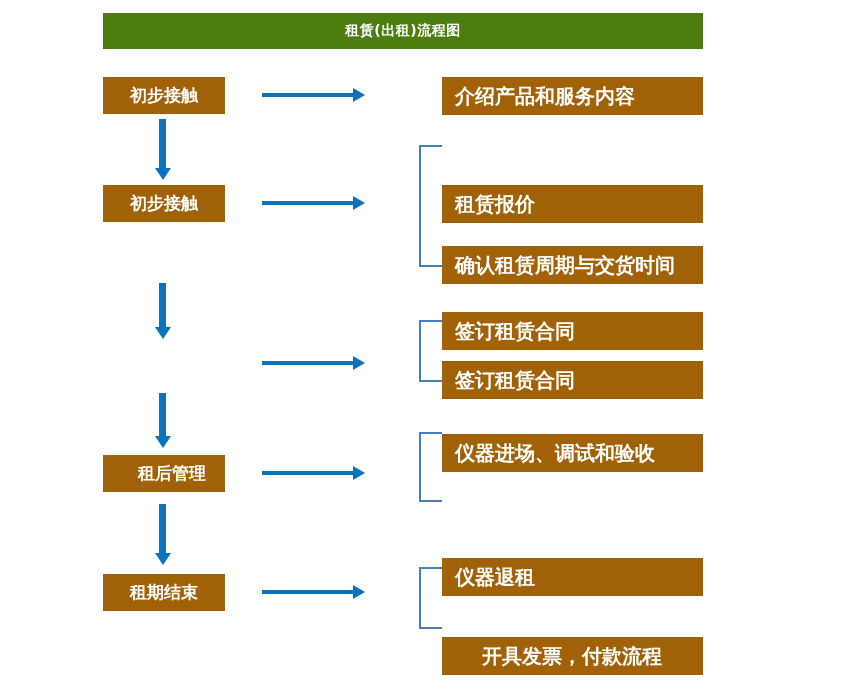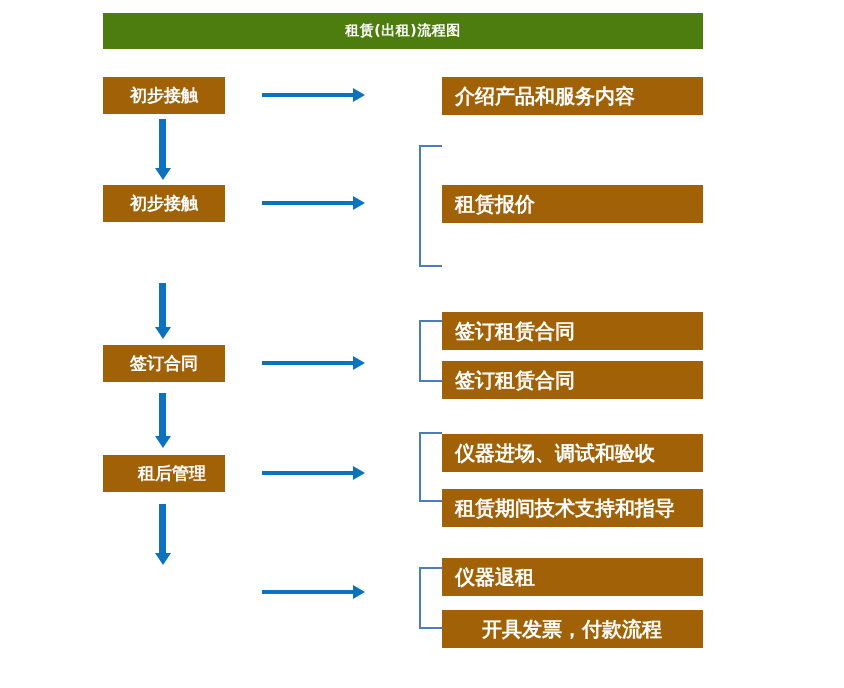--- a/index.html
+++ b/index.html
@@ -110,24 +110,24 @@
 <body>
 
 <div id="canvas">
 
   <div class="title-bar">租赁(出租)流程图</div>
 
   <div class="node node-left" style="top:77px;">初步接触</div>
 
   <div class="node node-left" style="top:185px;">初步接触</div>
 
-  <div class="node node-left" style="top:345px;">签订合同</div>
 
   <div class="node node-left" style="top:455px;padding-left:16px;">租后管理</div>
 
+  <div class="node node-left" style="top:574px;">租期结束</div>
 
   <div class="v-arrow" style="top:119px; height:50px;"></div>
 
   <div class="v-arrow" style="top:283px; height:45px;"></div>
 
   <div class="v-arrow" style="top:393px; height:44px;"></div>
 
   <div class="v-arrow" style="top:504px; height:50px;"></div>
 
   <div class="h-arrow" style="top:93px;"></div>
@@ -146,26 +146,26 @@
 
   <div class="bracket" style="top:432px; height:70px;"></div>
 
   <div class="bracket" style="top:567px; height:62px;"></div>
 
   <div class="node node-right" style="top:77px;">介绍产品和服务内容</div>
 
 
   <div class="node node-right" style="top:185px;">租赁报价</div>
 
+  <div class="node node-right" style="top:246px;">确认租赁周期与交货时间</div>
 
   <div class="node node-right" style="top:312px;">签订租赁合同</div>
 
   <div class="node node-right" style="top:361px;">签订租赁合同</div>
 
   <div class="node node-right" style="top:422px;margin-top:12px;">仪器进场、调试和验收</div>
 
-  <div class="node node-right" style="top:489px;">租赁期间技术支持和指导</div>
 
   <div class="node node-right" style="top:558px;">仪器退租</div>
 
-  <div class="node node-right" style="top:610px;padding-left:40px;">开具发票，付款流程</div>
+  <div class="node node-right" style="top:637px;padding-left:40px;">开具发票，付款流程</div>
 
 </div>
 
 </body></html>

